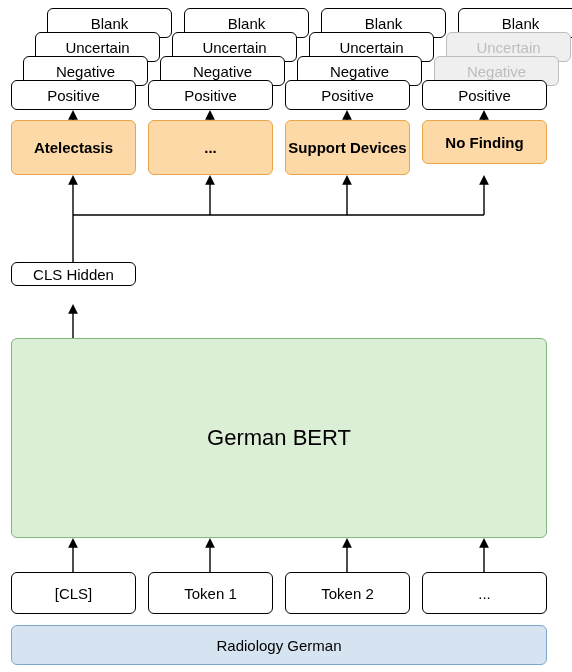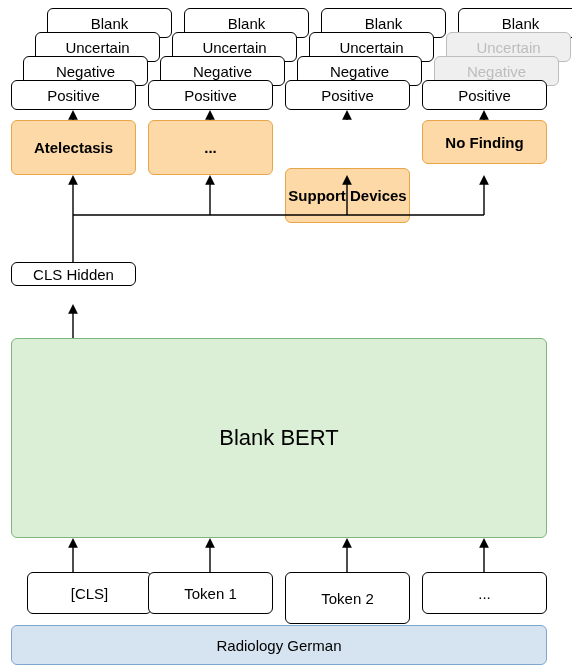--- a/index.html
+++ b/index.html
@@ -46,30 +46,30 @@
 <div class="box" style="left:297px; top:56px; width:125px; height:30px;">Negative</div>
 <div class="box" style="left:285px; top:80px; width:125px; height:30px;">Positive</div>
 
 <div class="box" style="left:458px; top:8px;  width:125px; height:30px;">Blank</div>
 <div class="box grey" style="left:446px; top:32px; width:125px; height:30px;">Uncertain</div>
 <div class="box grey" style="left:434px; top:56px; width:125px; height:30px;">Negative</div>
 <div class="box" style="left:422px; top:80px; width:125px; height:30px;">Positive</div>
 
 <div class="box orange" style="left:11px;  top:120px; width:125px; height:55px;">Atelectasis</div>
 <div class="box orange" style="left:148px; top:120px; width:125px; height:55px;">...</div>
-<div class="box orange" style="left:285px; top:120px; width:125px; height:55px; line-height:1.15;margin-top:48px;">Support Devices</div>
+<div class="box orange" style="left:285px; top:120px; width:125px; height:55px; line-height:1.15;">Support Devices</div>
 <div class="box orange" style="left:422px; top:120px; width:125px; height:44px;">No Finding</div>
 
 <div class="box" style="left:11px; top:262px; width:125px; height:24px;">CLS Hidden</div>
 
-<div class="box green bert" style="left:11px; top:338px; width:536px; height:200px;">Blank BERT</div>
+<div class="box green bert" style="left:11px; top:338px; width:536px; height:200px;">German BERT</div>
 
-<div class="box" style="left:11px;  top:572px; width:125px; height:42px;margin-left:16px;">[CLS]</div>
+<div class="box" style="left:11px;  top:572px; width:125px; height:42px;">[CLS]</div>
 <div class="box" style="left:148px; top:572px; width:125px; height:42px;">Token 1</div>
-<div class="box" style="left:285px; top:572px; width:125px; height:52px;">Token 2</div>
+<div class="box" style="left:285px; top:572px; width:125px; height:42px;">Token 2</div>
 <div class="box" style="left:422px; top:572px; width:125px; height:42px;">...</div>
 
 <div class="box blue" style="left:11px; top:625px; width:536px; height:40px;">Radiology German</div>
 
 <svg class="arrows" width="572" height="672">
   <defs>
     <marker id="ah" viewBox="0 0 10 10" refX="8" refY="5" markerWidth="7" markerHeight="7" orient="auto-start-reverse">
       <path d="M 0 0 L 10 5 L 0 10 z" fill="#000"></path>
     </marker>
   </defs>

